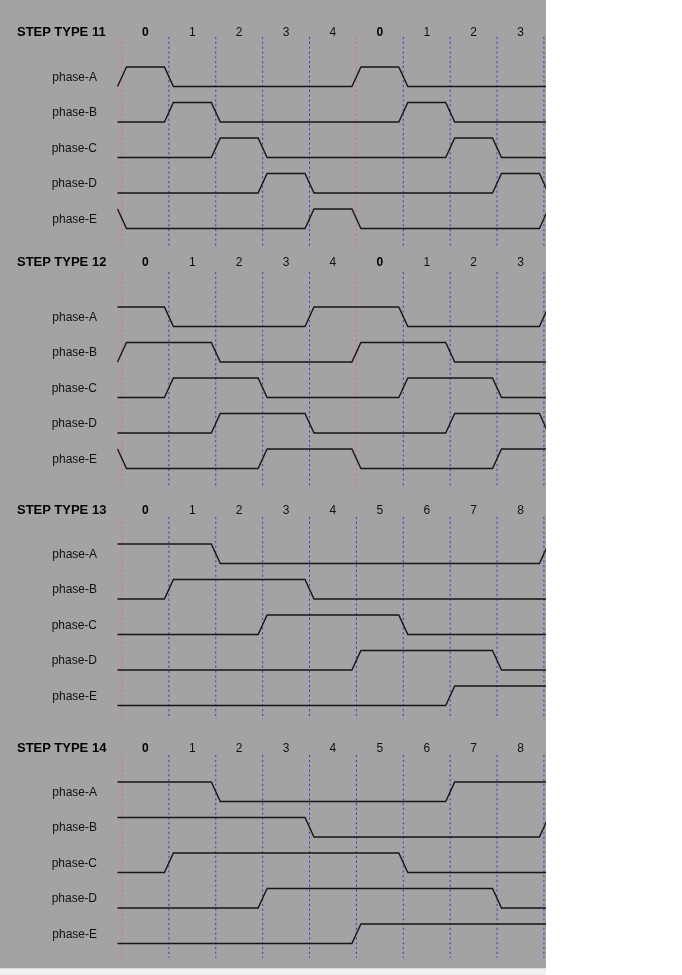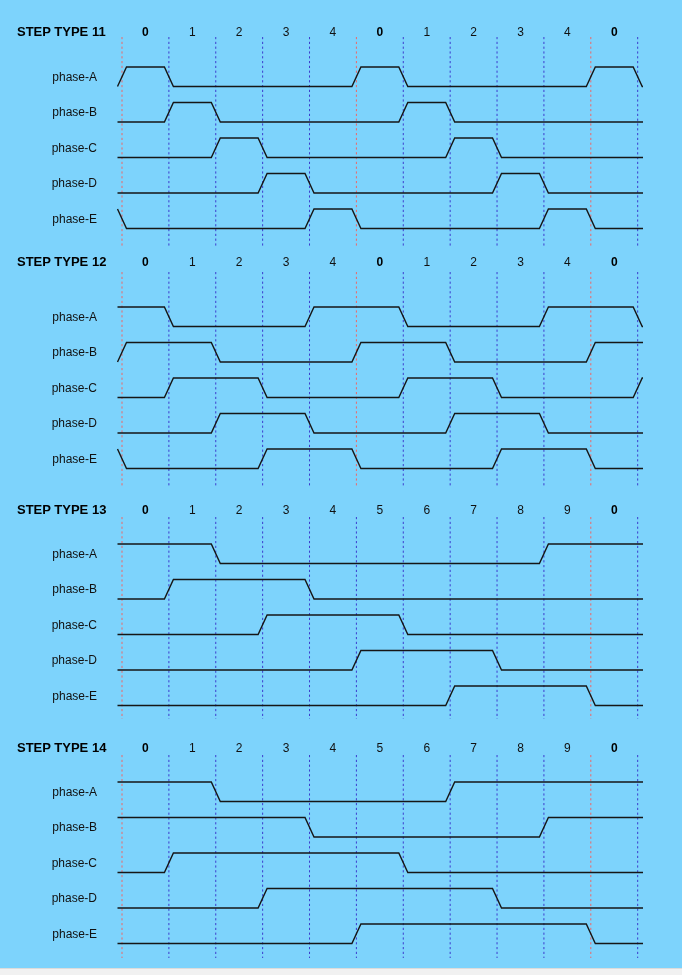--- a/index.html
+++ b/index.html
@@ -1,16 +1,16 @@
 <!DOCTYPE html>
 <html style="--grid-red: #ef6666; --grid-blue: #3c3ccd; --wave: #161616; --footer: #f1f1f1;"><head>
 <meta charset="utf-8">
 <style>
   html,body{margin:0;padding:0;background:#ffffff;}
-  .page{position:relative;width:682px;height:975px;background:#7dd3fc;overflow:hidden;
+  .page{position:relative;width:546px;height:975px;background:#a3a3a3;overflow:hidden;
         font-family:"Liberation Sans",sans-serif;}
   svg{display:block;}
   .section-title{font-family:"Liberation Sans",sans-serif;font-size:13px;font-weight:bold;fill:#000;}
   .step-label{font-family:"Liberation Sans",sans-serif;font-size:12px;fill:#111;}
   .step-label.bold{font-weight:bold;fill:#000;}
   .phase-label{font-family:"Liberation Sans",sans-serif;font-size:12px;fill:#111;}
   .grid{stroke-width:1;fill:none;}
   .grid.blue{stroke:var(--grid-blue,#3c3ccd);stroke-dasharray:2.2 2.6;}
   .grid.red{stroke:var(--grid-red,#ef6666);stroke-dasharray:2.2 2.6;}
   .wave{fill:none;stroke:var(--wave,#161616);stroke-width:1.4;stroke-linejoin:miter;stroke-linecap:butt;}

